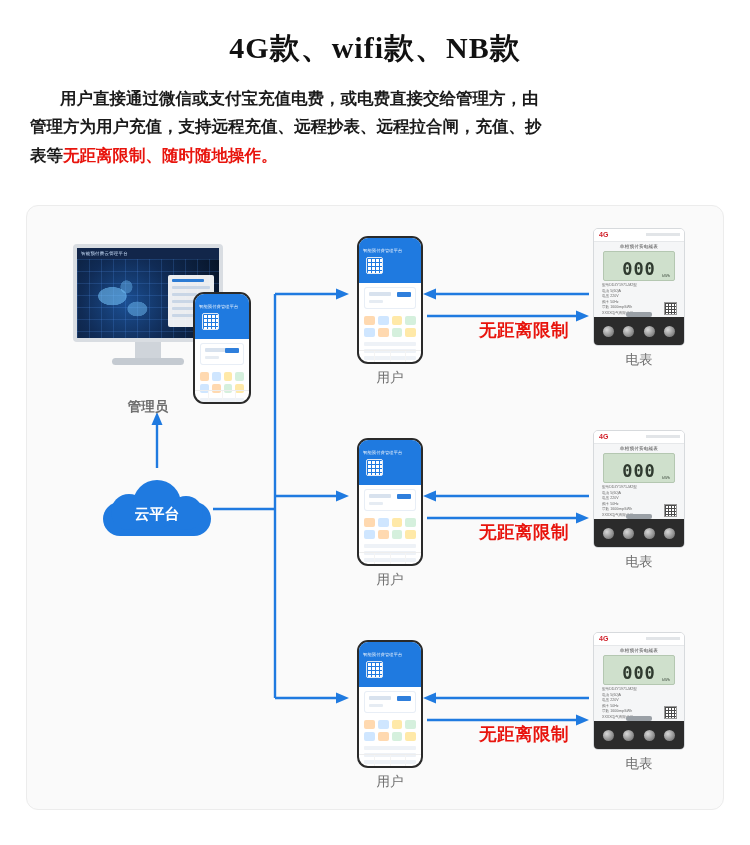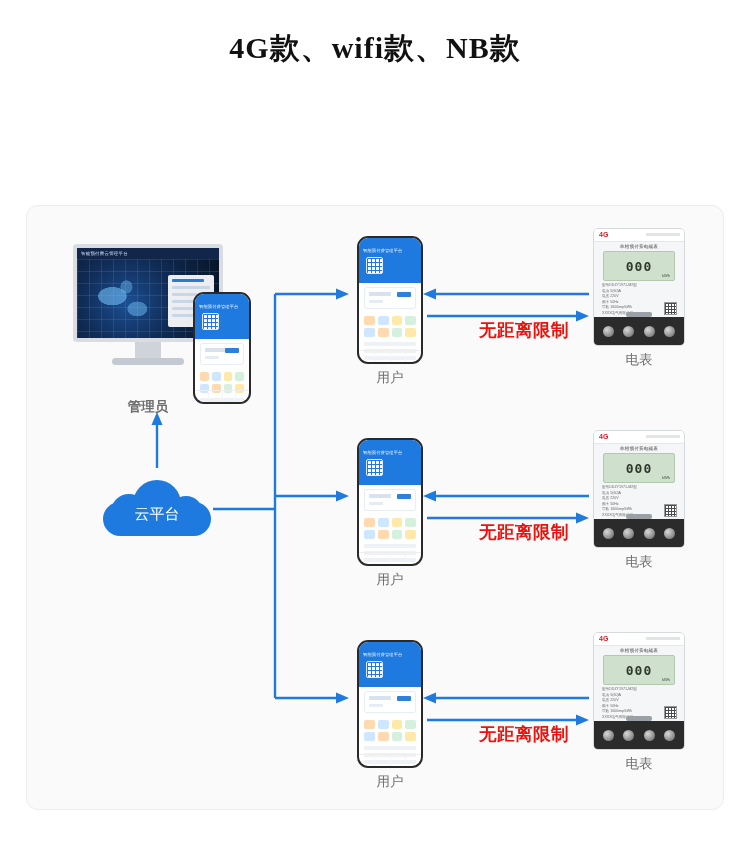--- a/index.html
+++ b/index.html
@@ -155,21 +155,21 @@
 
   .caption {
     text-align: center;
     font-size: 13.5px;
     color: #6f6f6f;
     font-family: "Liberation Serif", serif;
   }
   .admin-caption { position: absolute; left: 46px; top: 192px; width: 150px; font-weight: bold; }
 
   
-  .cloud-wrap { position: absolute; left: 74px; top: 270px; width: 112px; height: 66px; }
+  .cloud-wrap { position: absolute; left: 74px; top: 270px; width: 112px; height: 66px; font-weight: bold; }
   .cloud {
     position: absolute; inset: 0;
   }
   .cloud .c1, .cloud .c2, .cloud .c3, .cloud .body {
     position: absolute; background: #1f7ae0; border-radius: 50%;
   }
   .cloud .body {
     left: 2px; top: 26px; width: 108px; height: 34px; border-radius: 18px;
   }
   .cloud .c1 { left: 10px; top: 18px; width: 36px; height: 36px; }
@@ -205,21 +205,21 @@
   }
   .meter .title2 {
     text-align: center; font-size: 4.6px; color: #3a3a3a; padding: 2px 0 1px 0; letter-spacing: .2px;
   }
   .meter .lcd {
     margin: 1px 9px 2px 9px; height: 30px; background: #cfe0cc;
     border: 1px solid #b4c7b1; border-radius: 2px; position: relative;
   }
   .meter .lcd .digits {
     position: absolute; left: 50%; top: 7px; transform: translateX(-50%);
-    font-family: "DejaVu Sans Mono", monospace; font-size: 13px; font-weight: bold; color: #2f3a2f;
+    font-family: "DejaVu Sans Mono", monospace; font-size: 17px; font-weight: bold; color: #2f3a2f;
     letter-spacing: 1px;
   }
   .meter .lcd .unit {
     position: absolute; right: 4px; bottom: 2px; font-size: 4px; color: #3c4a3c;
   }
   .meter .info {
     margin: 0 8px; font-size: 3.6px; color: #6a6a6a; line-height: 1.55;
   }
   .meter .qr {
     position: absolute; right: 7px; bottom: 30px; width: 13px; height: 13px;
@@ -254,20 +254,25 @@
     font-family: "Liberation Serif", serif;
     letter-spacing: .5px;
     white-space: nowrap;
   }
 </style>
 </head>
 <body>
 
 <div class="header">
   <div class="title">4G款、wifi款、NB款</div>
+  <div class="subtitle">
+    <span class="indent"></span><span>用户直接通过微信或支付宝充值电费，或电费直接交给管理方，由</span><br>
+    <span>管理方为用户充值，支持远程充值、远程抄表、远程拉合闸，充值、抄</span><br>
+    <span>表等</span><span class="red">无距离限制、随时随地操作。</span>
+  </div>
 </div>
 
 <div class="panel">
   <div class="stage">
 
     <svg class="wires" viewBox="0 0 698 605">
 
       <line x1="130" y1="262" x2="130" y2="218" stroke="#1f7ae0" stroke-width="2.4"></line>
       <polygon points="130,206 124.5,219 135.5,219" fill="#1f7ae0"></polygon>
 

